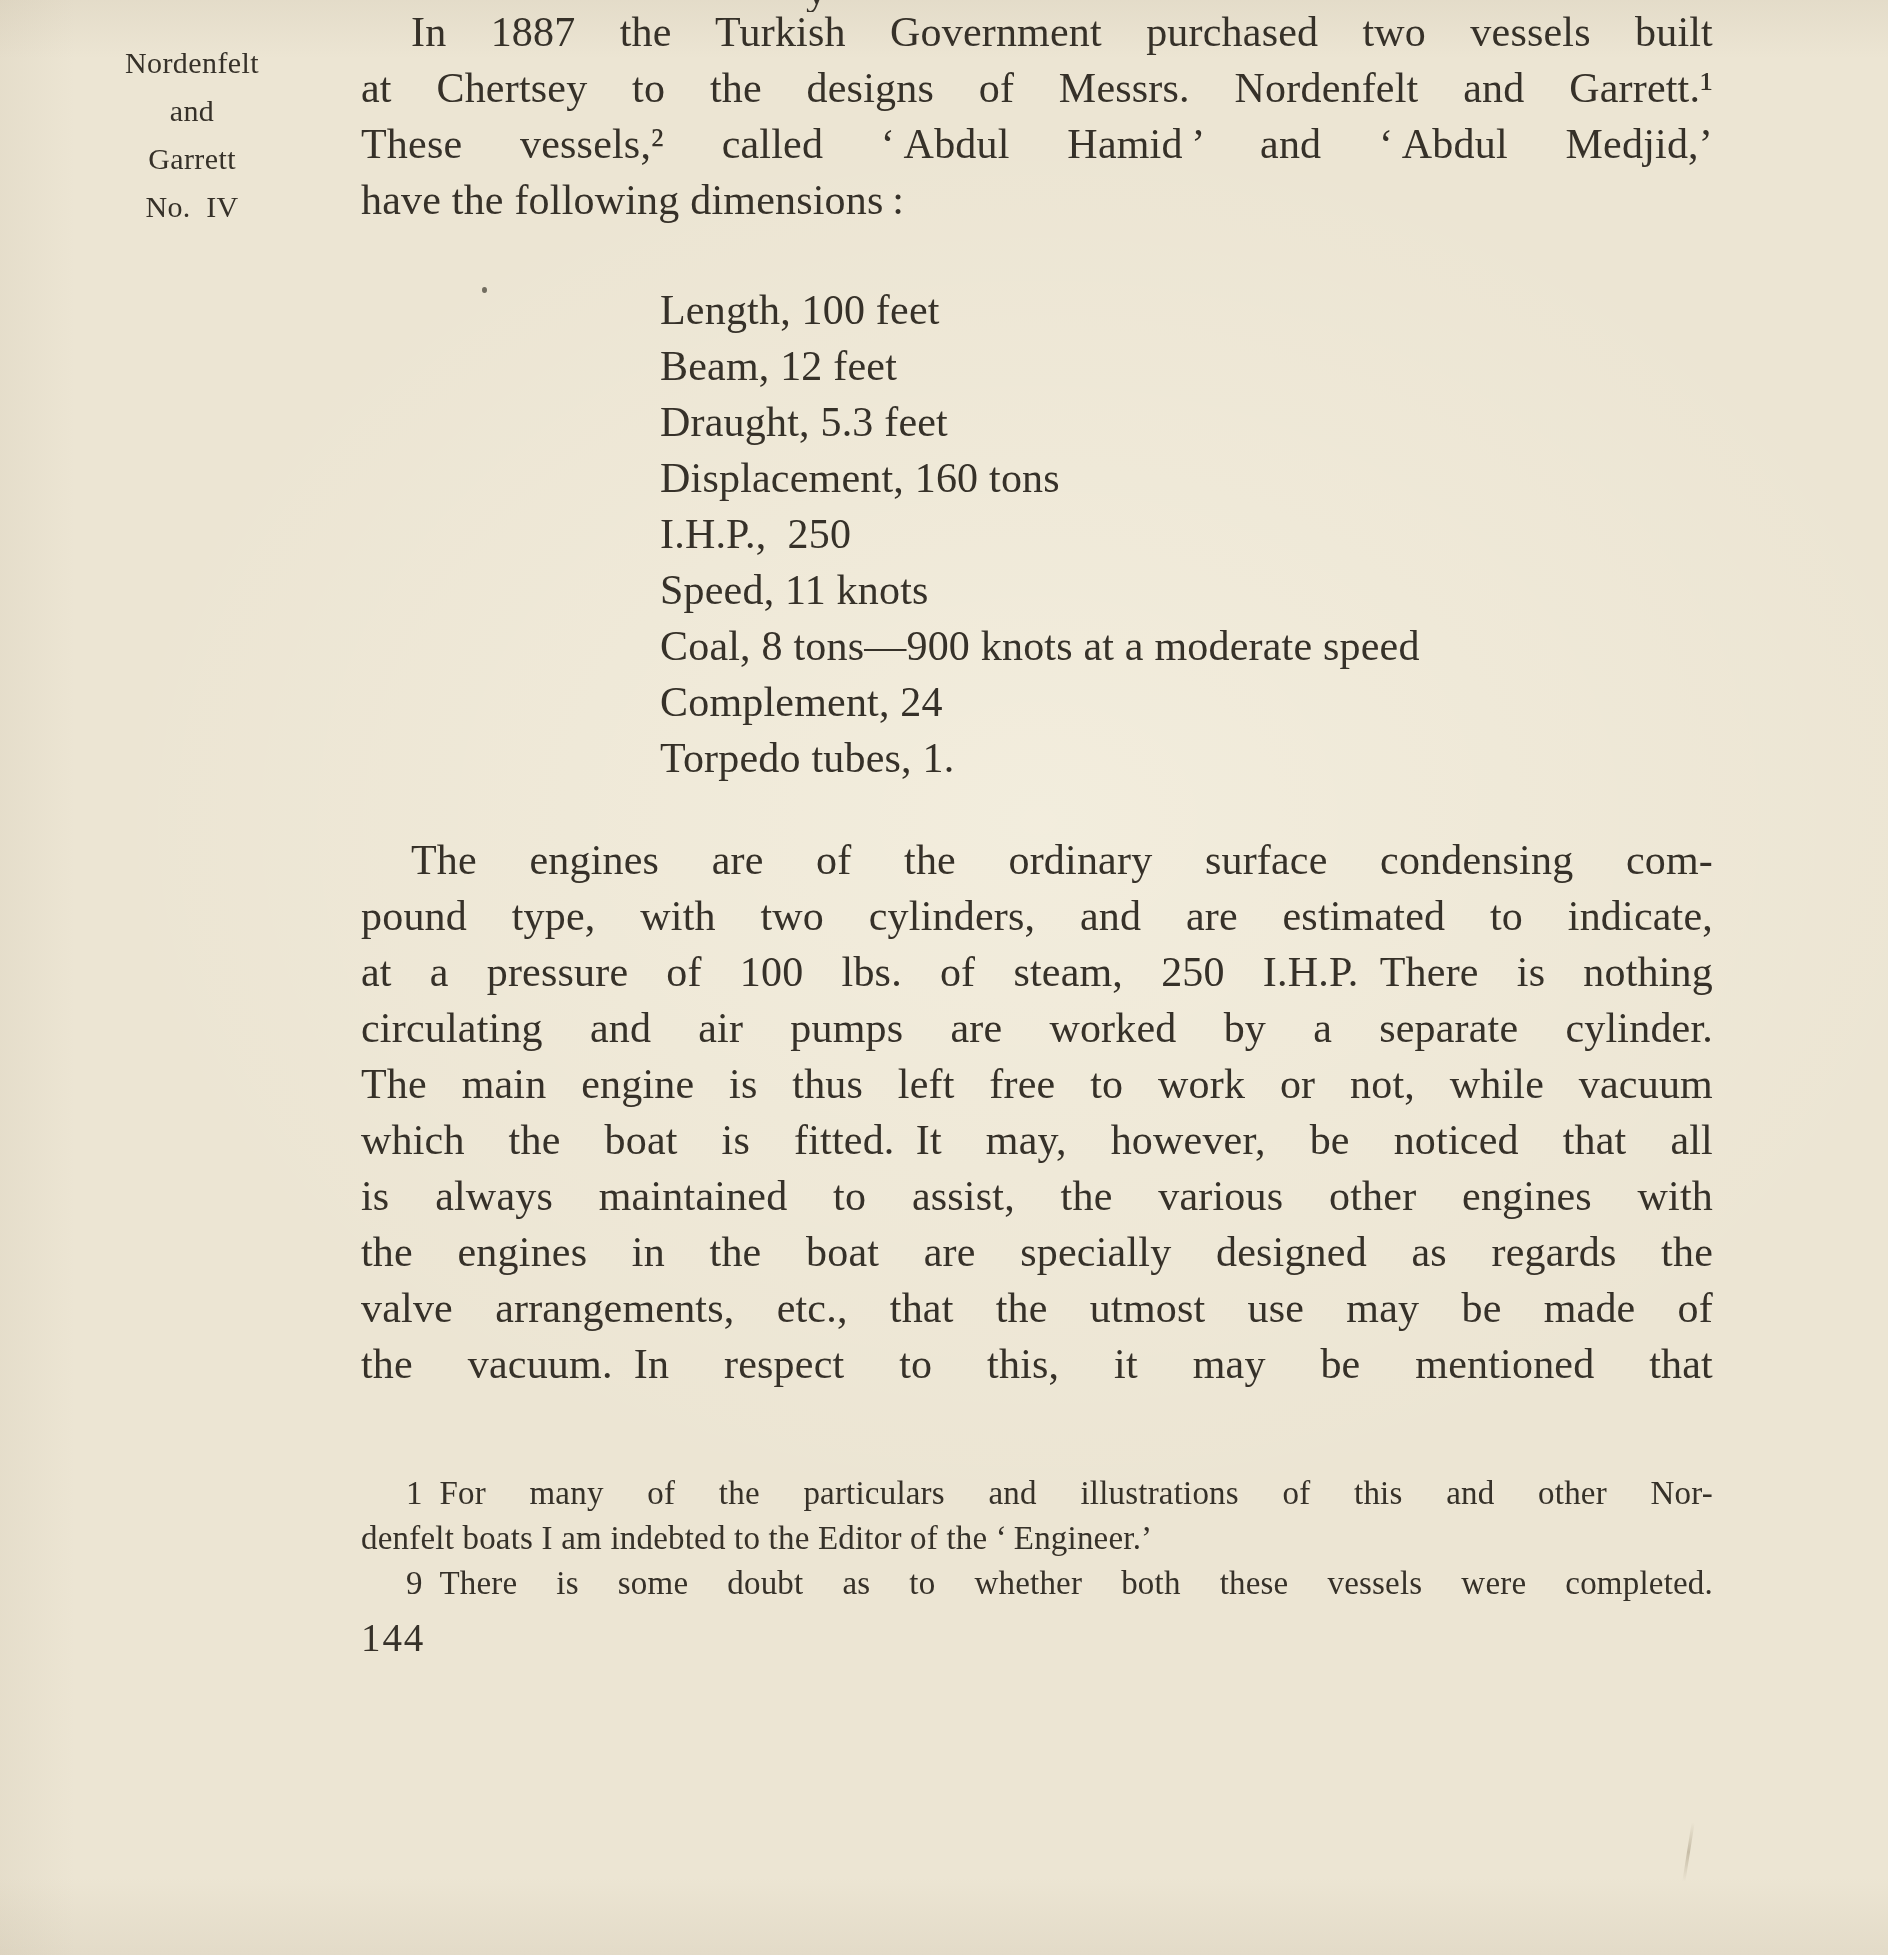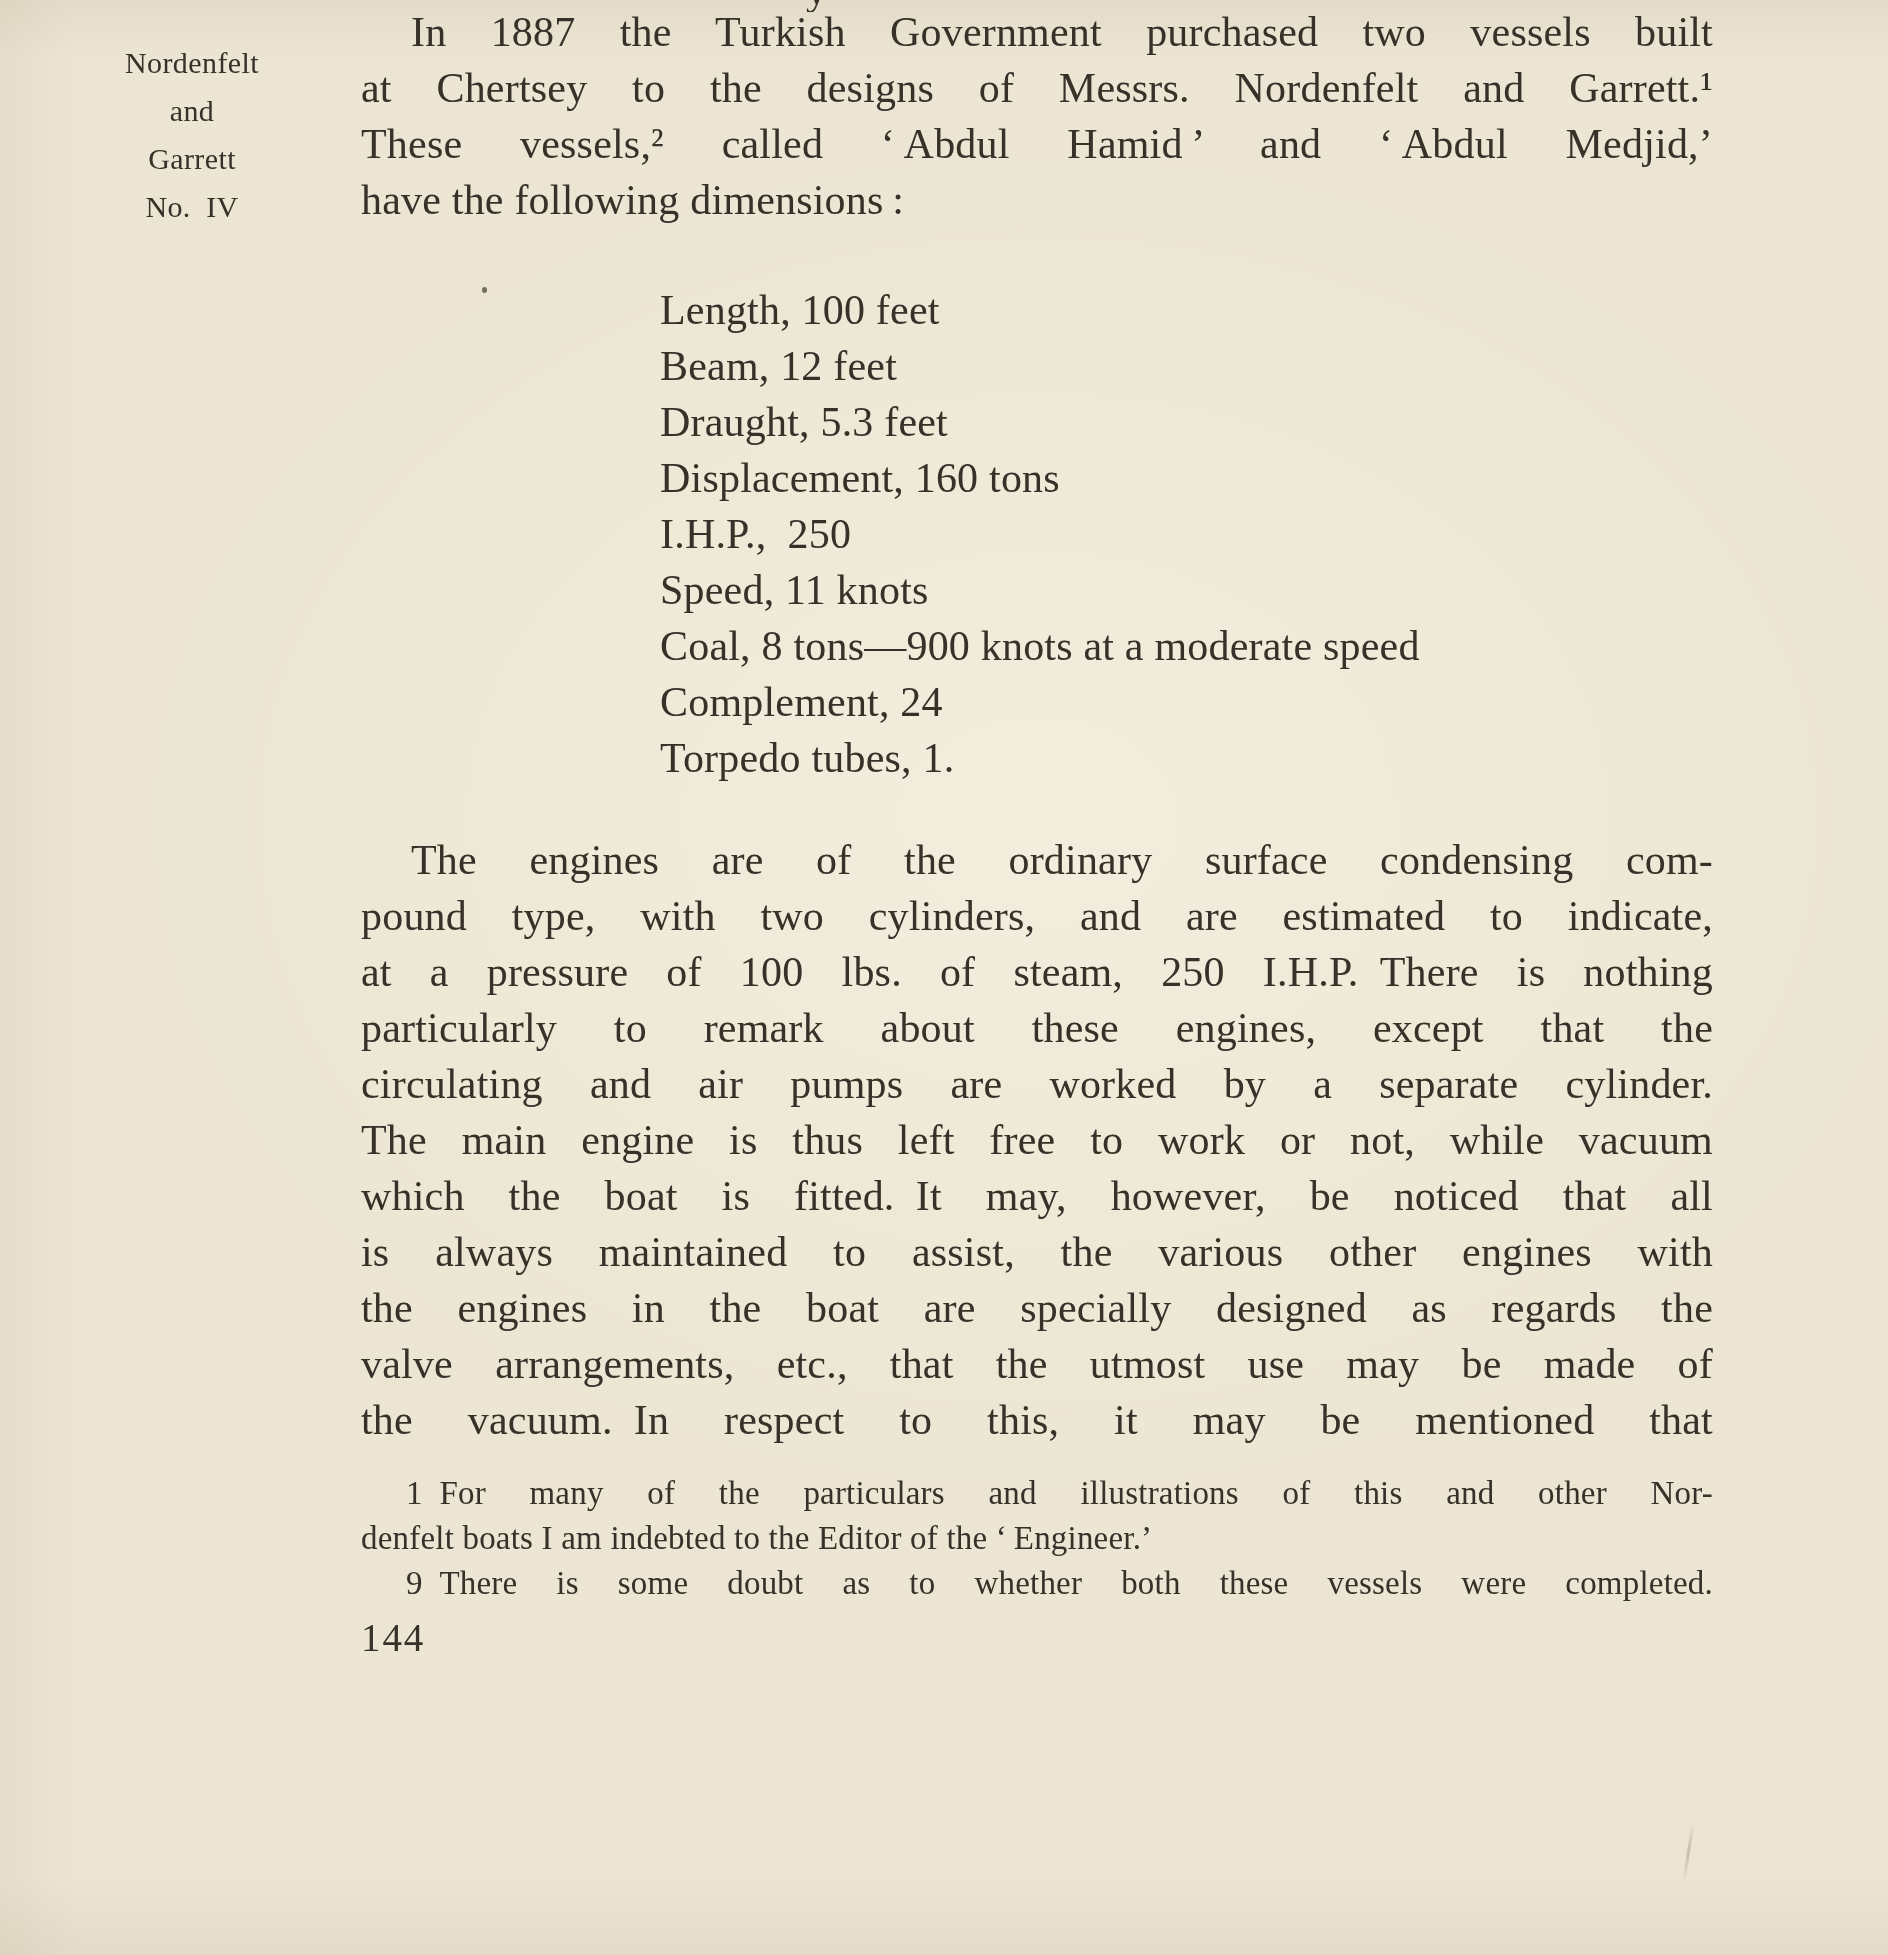--- a/index.html
+++ b/index.html
@@ -76,21 +76,20 @@
     <div class="line">Speed, 11 knots</div>
     <div class="line">Coal, 8 tons—900 knots at a moderate speed</div>
     <div class="line">Complement, 24</div>
     <div class="line">Torpedo tubes, 1.</div>
   </div>
 
   <div class="column" id="p2">
     <div class="line j ind">The engines are of the ordinary surface condensing com-</div>
     <div class="line j">pound type, with two cylinders, and are estimated to indicate,</div>
     <div class="line j">at a pressure of 100 lbs. of steam, 250 I.H.P. There is nothing</div>
-    <div class="line j">particularly to remark about these engines, except that the</div>
     <div class="line j">circulating and air pumps are worked by a separate cylinder.</div>
     <div class="line j">The main engine is thus left free to work or not, while vacuum</div>
     <div class="line j">which the boat is fitted. It may, however, be noticed that all</div>
     <div class="line j">is always maintained to assist, the various other engines with</div>
     <div class="line j">the engines in the boat are specially designed as regards the</div>
     <div class="line j">valve arrangements, etc., that the utmost use may be made of</div>
     <div class="line j">the vacuum. In respect to this, it may be mentioned that</div>
   </div>
 
   <div class="column" id="footnotes">

